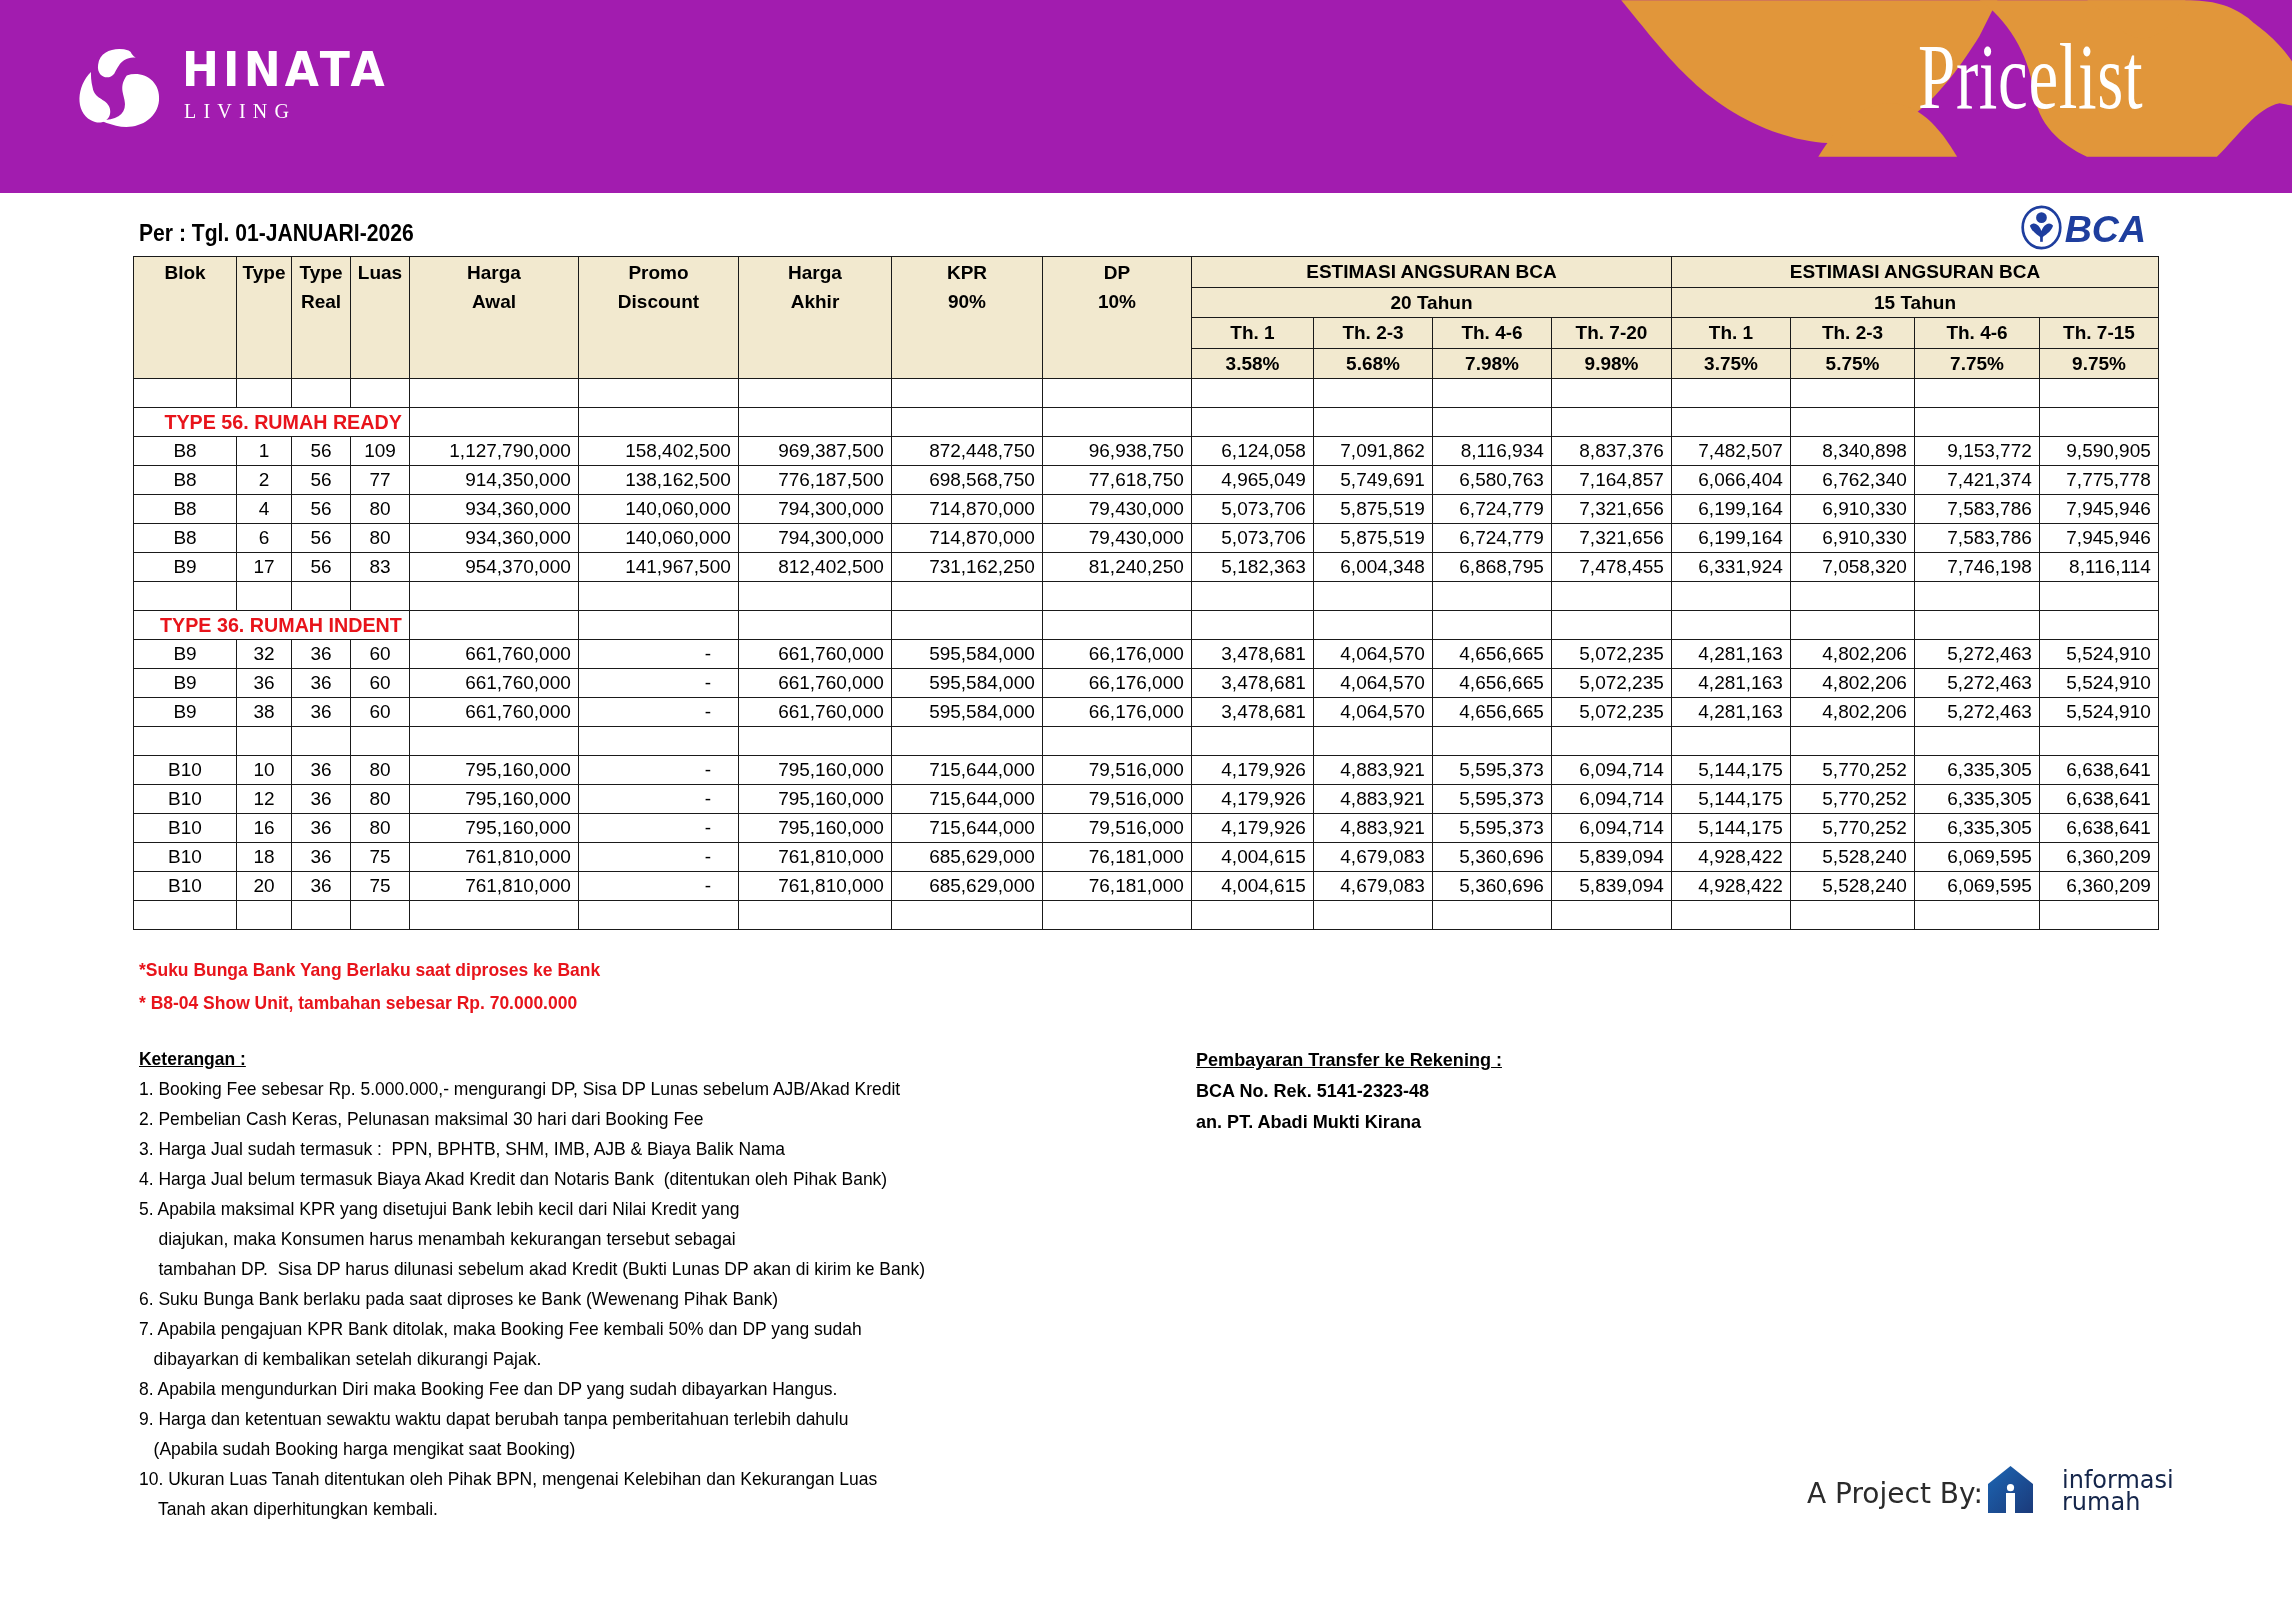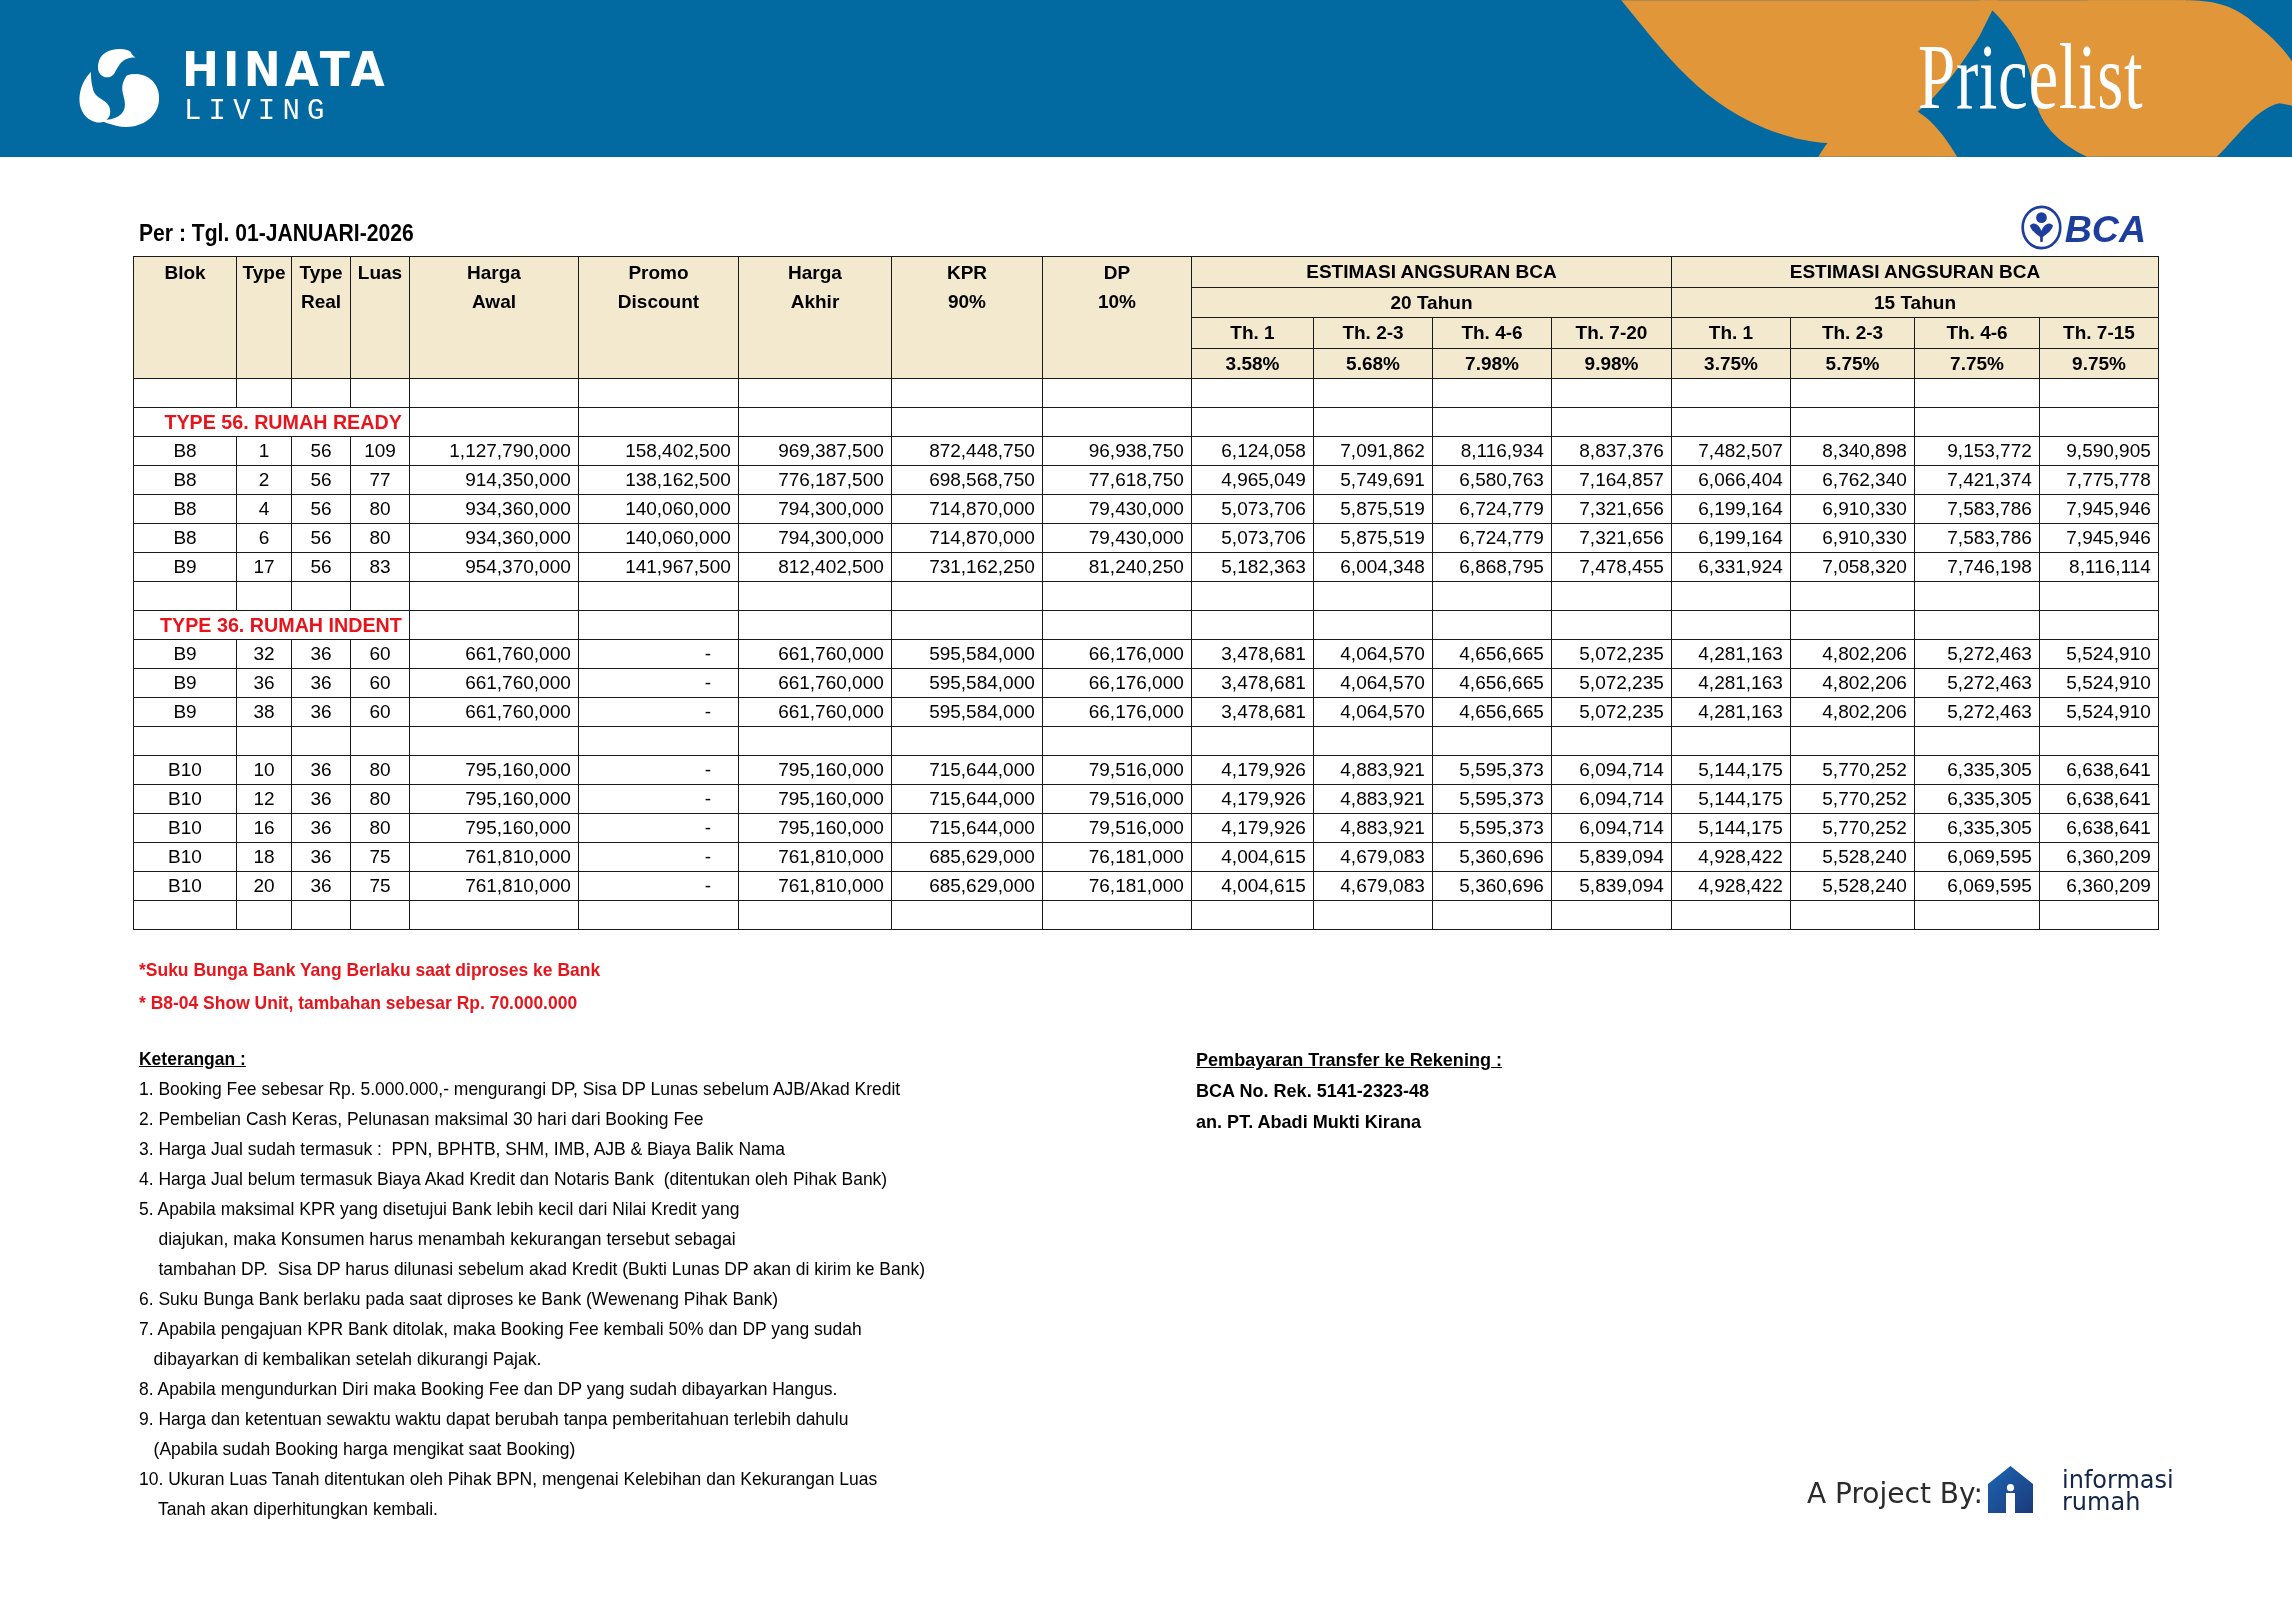--- a/index.html
+++ b/index.html
@@ -4,35 +4,35 @@
 <style>
   html, body { margin: 0; padding: 0; }
   body {
     width: 2293px; height: 1621px; position: relative; overflow: hidden;
     background: #ffffff;
     font-family: "Liberation Sans", sans-serif;
     color: #000;
   }
   
   .banner {
-    position: absolute; left: 0; top: 0; width: 2293px; height: 157px;
-    background: #0369a1; overflow: hidden;
+    position: absolute; left: 0; top: 0; width: 2293px; height: 193px;
+    background: #a21caf; overflow: hidden;
   }
   .banner svg.blobs { position: absolute; left: 0; top: 0; }
   .logo-icon { position: absolute; left: 73px; top: 45px; width: 95px; height: 86px; }
   .logo-name {
     position: absolute; left: 182px; top: 45px;
     font-family: "DejaVu Sans", sans-serif; font-weight: bold;
     font-size: 48px; letter-spacing: 4.5px; color: #fff; line-height: 48px;
     transform: scaleX(0.92); transform-origin: left top;
   }
   .logo-sub {
     position: absolute; left: 184px; top: 99px;
-    font-family: Liberation Mono, monospace;
-    font-size: 29px; letter-spacing: 7.2px; color: #fff; line-height: 25px;
+    font-family: Liberation Serif, serif;
+    font-size: 20px; letter-spacing: 7.2px; color: #fff; line-height: 25px;
   }
   .page-title {
     position: absolute; left: 1918px; top: 30px;
     font-family: "Liberation Serif", serif; font-size: 93px; color: #fff;
     line-height: 93px; transform: scaleX(0.72); transform-origin: left top;
     letter-spacing: 0.9px;
   }
 
   
   .date-label {

